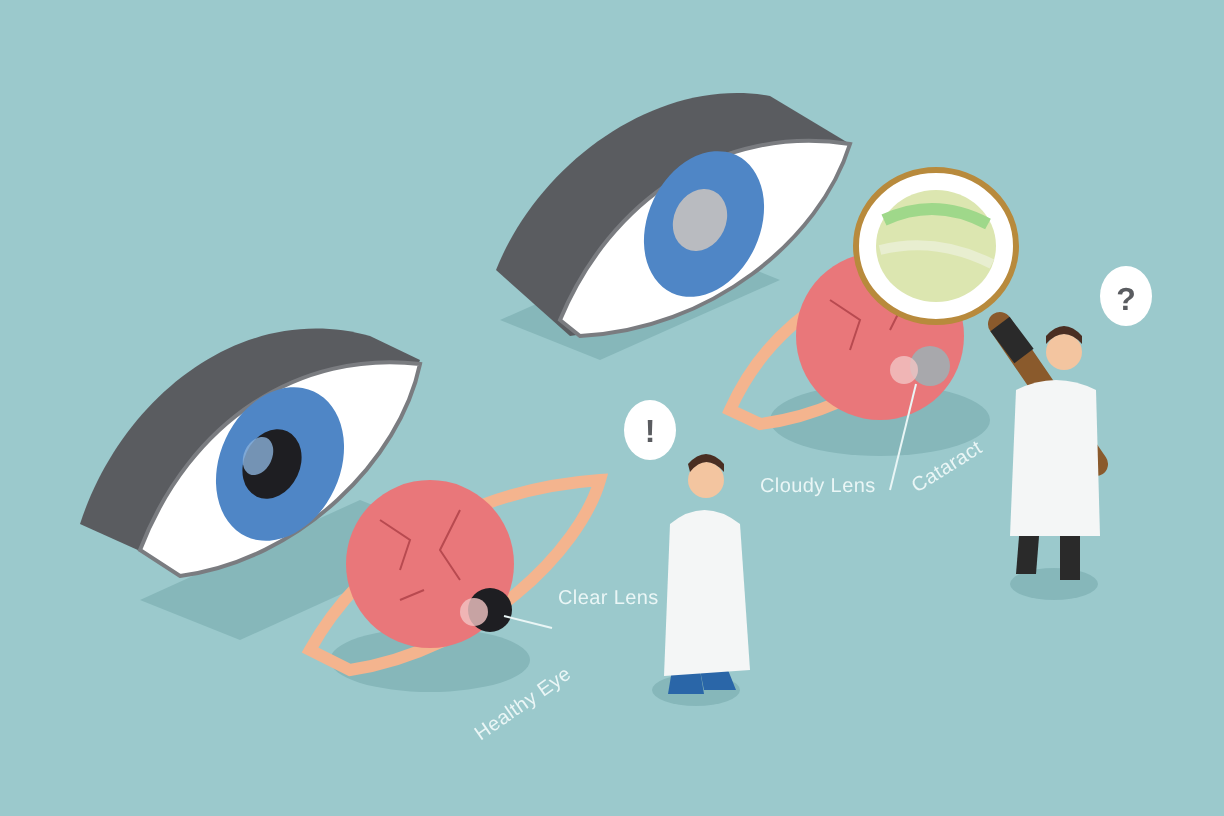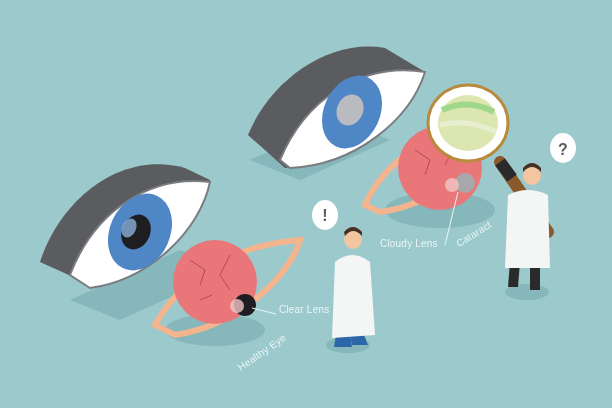--- a/index.html
+++ b/index.html
@@ -80,17 +80,17 @@
       <path d="M510,262 l10,0 l-2,25 l-10,0 Z" fill="#2A2A2A"></path>
       <path d="M530,262 l10,0 l0,28 l-10,0 Z" fill="#2A2A2A"></path>
       <path d="M508,195 Q528,185 548,195 L550,268 L505,268 Z" fill="#F4F6F6"></path>
       <circle cx="532" cy="176" r="9" fill="#F3C5A0"></circle>
       <path d="M523,172 Q532,162 541,172 L541,168 Q532,158 523,168 Z" fill="#4A2E22"></path>
       <ellipse cx="563" cy="148" rx="13" ry="15" fill="#FFFFFF"></ellipse>
       <text x="563" y="155" text-anchor="middle" font-family="Liberation Sans, sans-serif" font-size="16" font-weight="bold" fill="#5A5C60">?</text>
     </g>
   </svg>
 
-  <div class="label" style="left:279px; top:304px;">Clear Lens</div>
+  <div class="label" style="left:279px; top:294px;">Clear Lens</div>
   <div class="label rot" style="left:242px; top:362px; transform: rotate(-35deg);">Healthy Eye</div>
   <div class="label" style="left:380px; top:238px;">Cloudy Lens</div>
   <div class="label rot" style="left:460px; top:238px; transform: rotate(-32deg);">Cataract</div>
 </div>
 
 </body></html>

